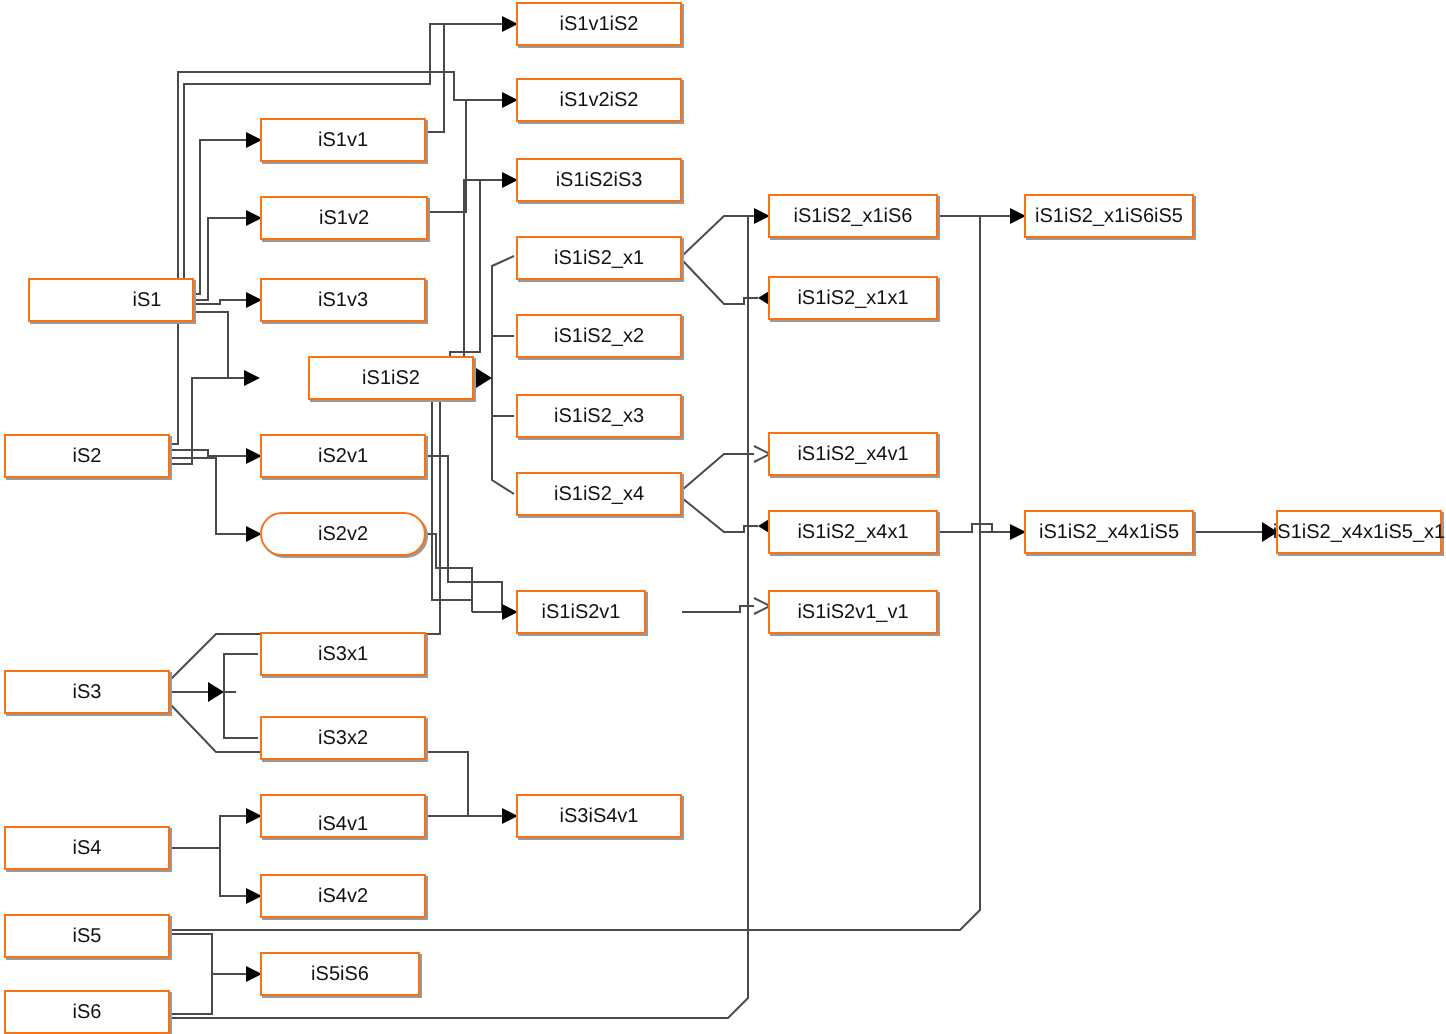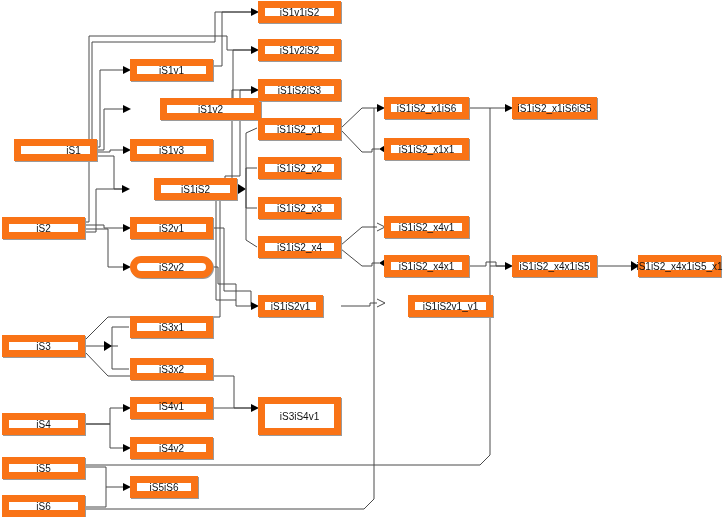--- a/index.html
+++ b/index.html
@@ -1,18 +1,18 @@
 <!DOCTYPE html>
 <html><head>
 <meta charset="utf-8">
 <style>
   html,body{margin:0;padding:0;background:#ffffff;}
   body{font-family:"Liberation Sans", sans-serif;}
   #canvas{position:relative;width:723px;height:517px;background:#ffffff;overflow:hidden;}
-  .node{position:absolute;box-sizing:border-box;border:7px solid #f97316;background:#ffffff;
+  .node{position:absolute;box-sizing:border-box;border:1px solid #f97316;background:#ffffff;
         display:flex;align-items:center;justify-content:center;
         font-size:10px;color:#111111;white-space:nowrap;
         box-shadow:1px 1px 0 0 #9a9a9a;}
   svg.wires{position:absolute;left:0;top:0;width:723px;height:517px;pointer-events:none;}
   svg.wires path, svg.wires line{fill:none;stroke:#4a4a4a;stroke-width:1;}
   svg.wires polygon.ah{fill:#000000;stroke:none;}
   svg.wires path.open{stroke:#4a4a4a;}
 </style>
 </head>
 <body>
@@ -128,21 +128,21 @@
       </div>
       <div class="node" style="left: 2px; top: 457px; width: 83px; height: 22px;">
         <span>iS5</span>
       </div>
       <div class="node" style="left: 2px; top: 495px; width: 83px; height: 22px;">
         <span>iS6</span>
       </div>
       <div class="node" style="left: 130px; top: 59px; width: 83px; height: 22px;">
         <span>iS1v1</span>
       </div>
-      <div class="node" style="left: 130px; top: 98px; width: 101px; height: 22px; margin-left: 30px;">
+      <div class="node" style="left: 130px; top: 98px; width: 84px; height: 22px;">
         <span>iS1v2</span>
       </div>
       <div class="node" style="left: 130px; top: 139px; width: 83px; height: 22px;">
         <span>iS1v3</span>
       </div>
       <div class="node" style="left: 130px; top: 178px; width: 83px; height: 22px; margin-left: 24px;">
         <span>iS1iS2</span>
       </div>
       <div class="node" style="left: 130px; top: 217px; width: 83px; height: 22px;">
         <span>iS2v1</span>
@@ -155,21 +155,21 @@
       </div>
       <div class="node" style="left: 130px; top: 358px; width: 83px; height: 22px;">
         <span>iS3x2</span>
       </div>
       <div class="node" style="left: 130px; top: 397px; width: 83px; height: 22px; align-items: flex-end;">
         <span>iS4v1</span>
       </div>
       <div class="node" style="left: 130px; top: 437px; width: 83px; height: 22px;">
         <span>iS4v2</span>
       </div>
-      <div class="node" style="left: 130px; top: 476px; width: 68px; height: 22px;">
+      <div class="node" style="left: 130px; top: 476px; width: 80px; height: 22px;">
         <span>iS5iS6</span>
       </div>
       <div class="node" style="left: 258px; top: 1px; width: 83px; height: 22px;">
         <span>iS1v1iS2</span>
       </div>
       <div class="node" style="left: 258px; top: 39px; width: 83px; height: 22px;">
         <span>iS1v2iS2</span>
       </div>
       <div class="node" style="left: 258px; top: 79px; width: 83px; height: 22px;">
         <span>iS1iS2iS3</span>
@@ -182,36 +182,36 @@
       </div>
       <div class="node" style="left: 258px; top: 197px; width: 83px; height: 22px;">
         <span>iS1iS2_x3</span>
       </div>
       <div class="node" style="left: 258px; top: 236px; width: 83px; height: 22px;">
         <span>iS1iS2_x4</span>
       </div>
       <div class="node" style="left: 258px; top: 295px; width: 65px; height: 22px;">
         <span>iS1iS2v1</span>
       </div>
-      <div class="node" style="left: 258px; top: 397px; width: 83px; height: 38px;">
+      <div class="node" style="left: 258px; top: 397px; width: 83px; height: 22px;">
         <span>iS3iS4v1</span>
       </div>
       <div class="node" style="left: 384px; top: 97px; width: 85px; height: 22px;">
         <span>iS1iS2_x1iS6</span>
       </div>
       <div class="node" style="left: 384px; top: 138px; width: 85px; height: 22px;">
         <span>iS1iS2_x1x1</span>
       </div>
       <div class="node" style="left: 384px; top: 216px; width: 85px; height: 22px;">
         <span>iS1iS2_x4v1</span>
       </div>
       <div class="node" style="left: 384px; top: 255px; width: 85px; height: 22px;">
         <span>iS1iS2_x4x1</span>
       </div>
-      <div class="node" style="left: 384px; top: 295px; width: 85px; height: 22px; margin-left: 24px;">
+      <div class="node" style="left: 384px; top: 295px; width: 85px; height: 22px;">
         <span>iS1iS2v1_v1</span>
       </div>
       <div class="node" style="left: 512px; top: 97px; width: 85px; height: 22px;">
         <span>iS1iS2_x1iS6iS5</span>
       </div>
       <div class="node" style="left: 512px; top: 255px; width: 85px; height: 22px;">
         <span>iS1iS2_x4x1iS5</span>
       </div>
       <div class="node" style="left: 638px; top: 255px; width: 83px; height: 22px;">
         <span>iS1iS2_x4x1iS5_x1</span>

